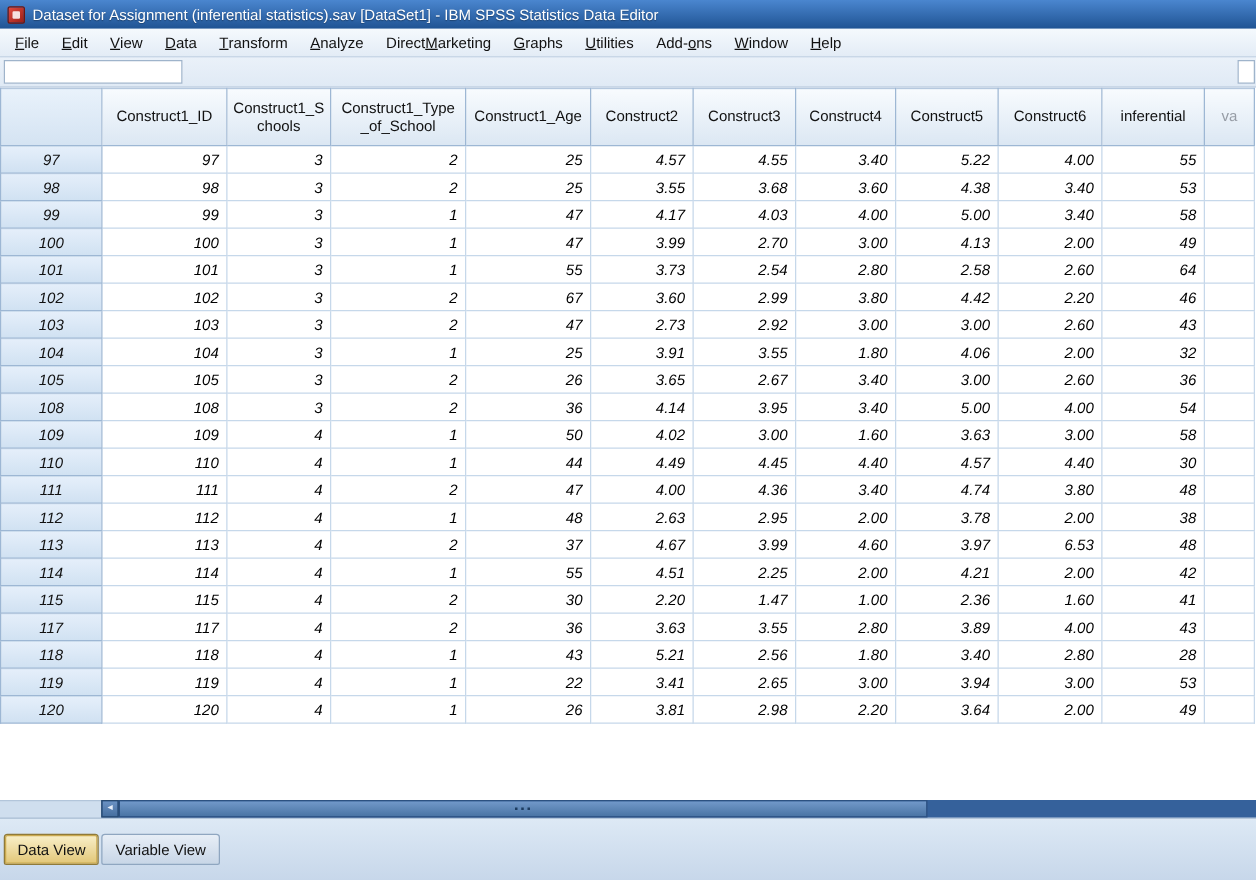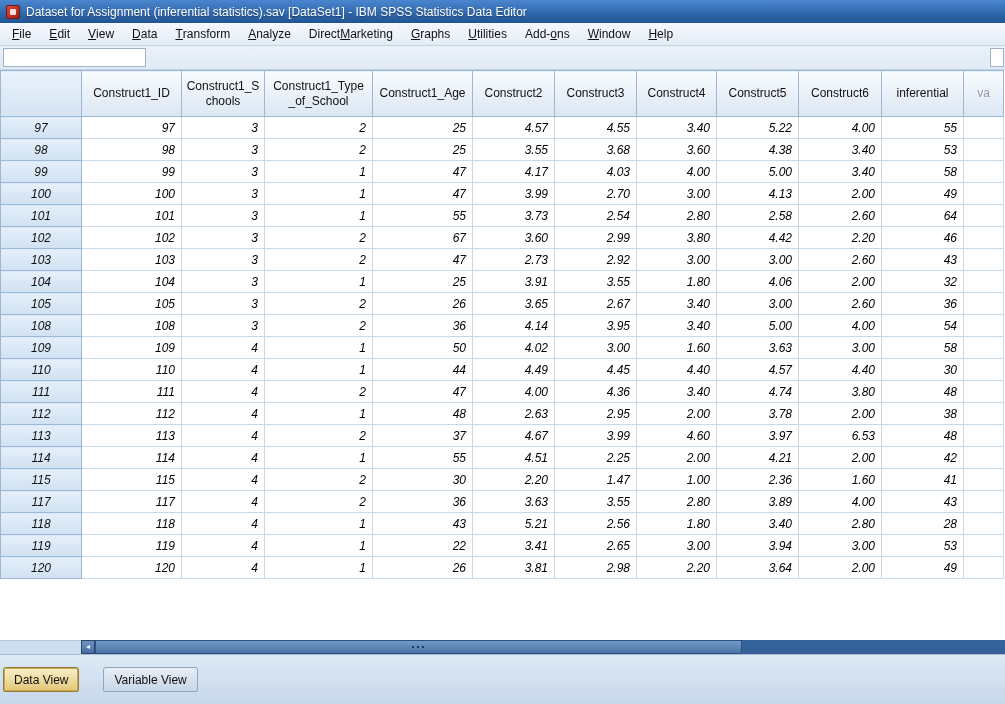--- a/index.html
+++ b/index.html
@@ -39,21 +39,21 @@
 
   
   .hscroll-row { height:14px; flex:0 0 14px; display:flex; }
   .hscroll-corner { width:81px; flex:0 0 81px; background:#cfdeee; border-top:1px solid #b2c5da; }
   .hscroll { flex:1; background:#35619b; position:relative; }
   .hscroll-btn { position:absolute; left:0; top:0; width:14px; height:14px; background:linear-gradient(#6b92c3,#466f9f); border:1px solid #27496f; color:#e6eef8; font-size:7px; line-height:12px; text-align:center; cursor:default; }
   .hscroll-thumb { position:absolute; left:14px; top:0; height:14px; width:70%; background:linear-gradient(#7299ca,#4a74a4); border:1px solid #2c5181; display:flex; align-items:center; justify-content:center; gap:3px; cursor:default; }
   .grip-dot { width:2px; height:2px; background:#1d3c61; }
 
   
-  .bottom-area { flex:0 0 50px; background:linear-gradient(#dde9f5,#c7d7ea); border-top:1px solid #a7bcd2; padding:12px 0 0 3px; display:flex; align-items:flex-start;gap:22px; }
+  .bottom-area { flex:0 0 50px; background:linear-gradient(#dde9f5,#c7d7ea); border-top:1px solid #a7bcd2; padding:12px 0 0 3px; display:flex; align-items:flex-start; }
   .tab { height:25px; display:flex; align-items:center; padding:0 10px; margin-right:2px; border-radius:3px 3px 2px 2px; cursor:default; color:#111; }
   .tab.active { background:linear-gradient(#f9f0ca,#e2c677); border:1px solid #8f7a3a; box-shadow:0 0 0 1px #caa94f inset; }
   .tab.inactive { background:linear-gradient(#e7eef6,#c8d6e7); border:1px solid #8fa6c0; }
 </style>
 </head>
 <body>
 
 <div class="window">
 
   <div class="title-bar">

